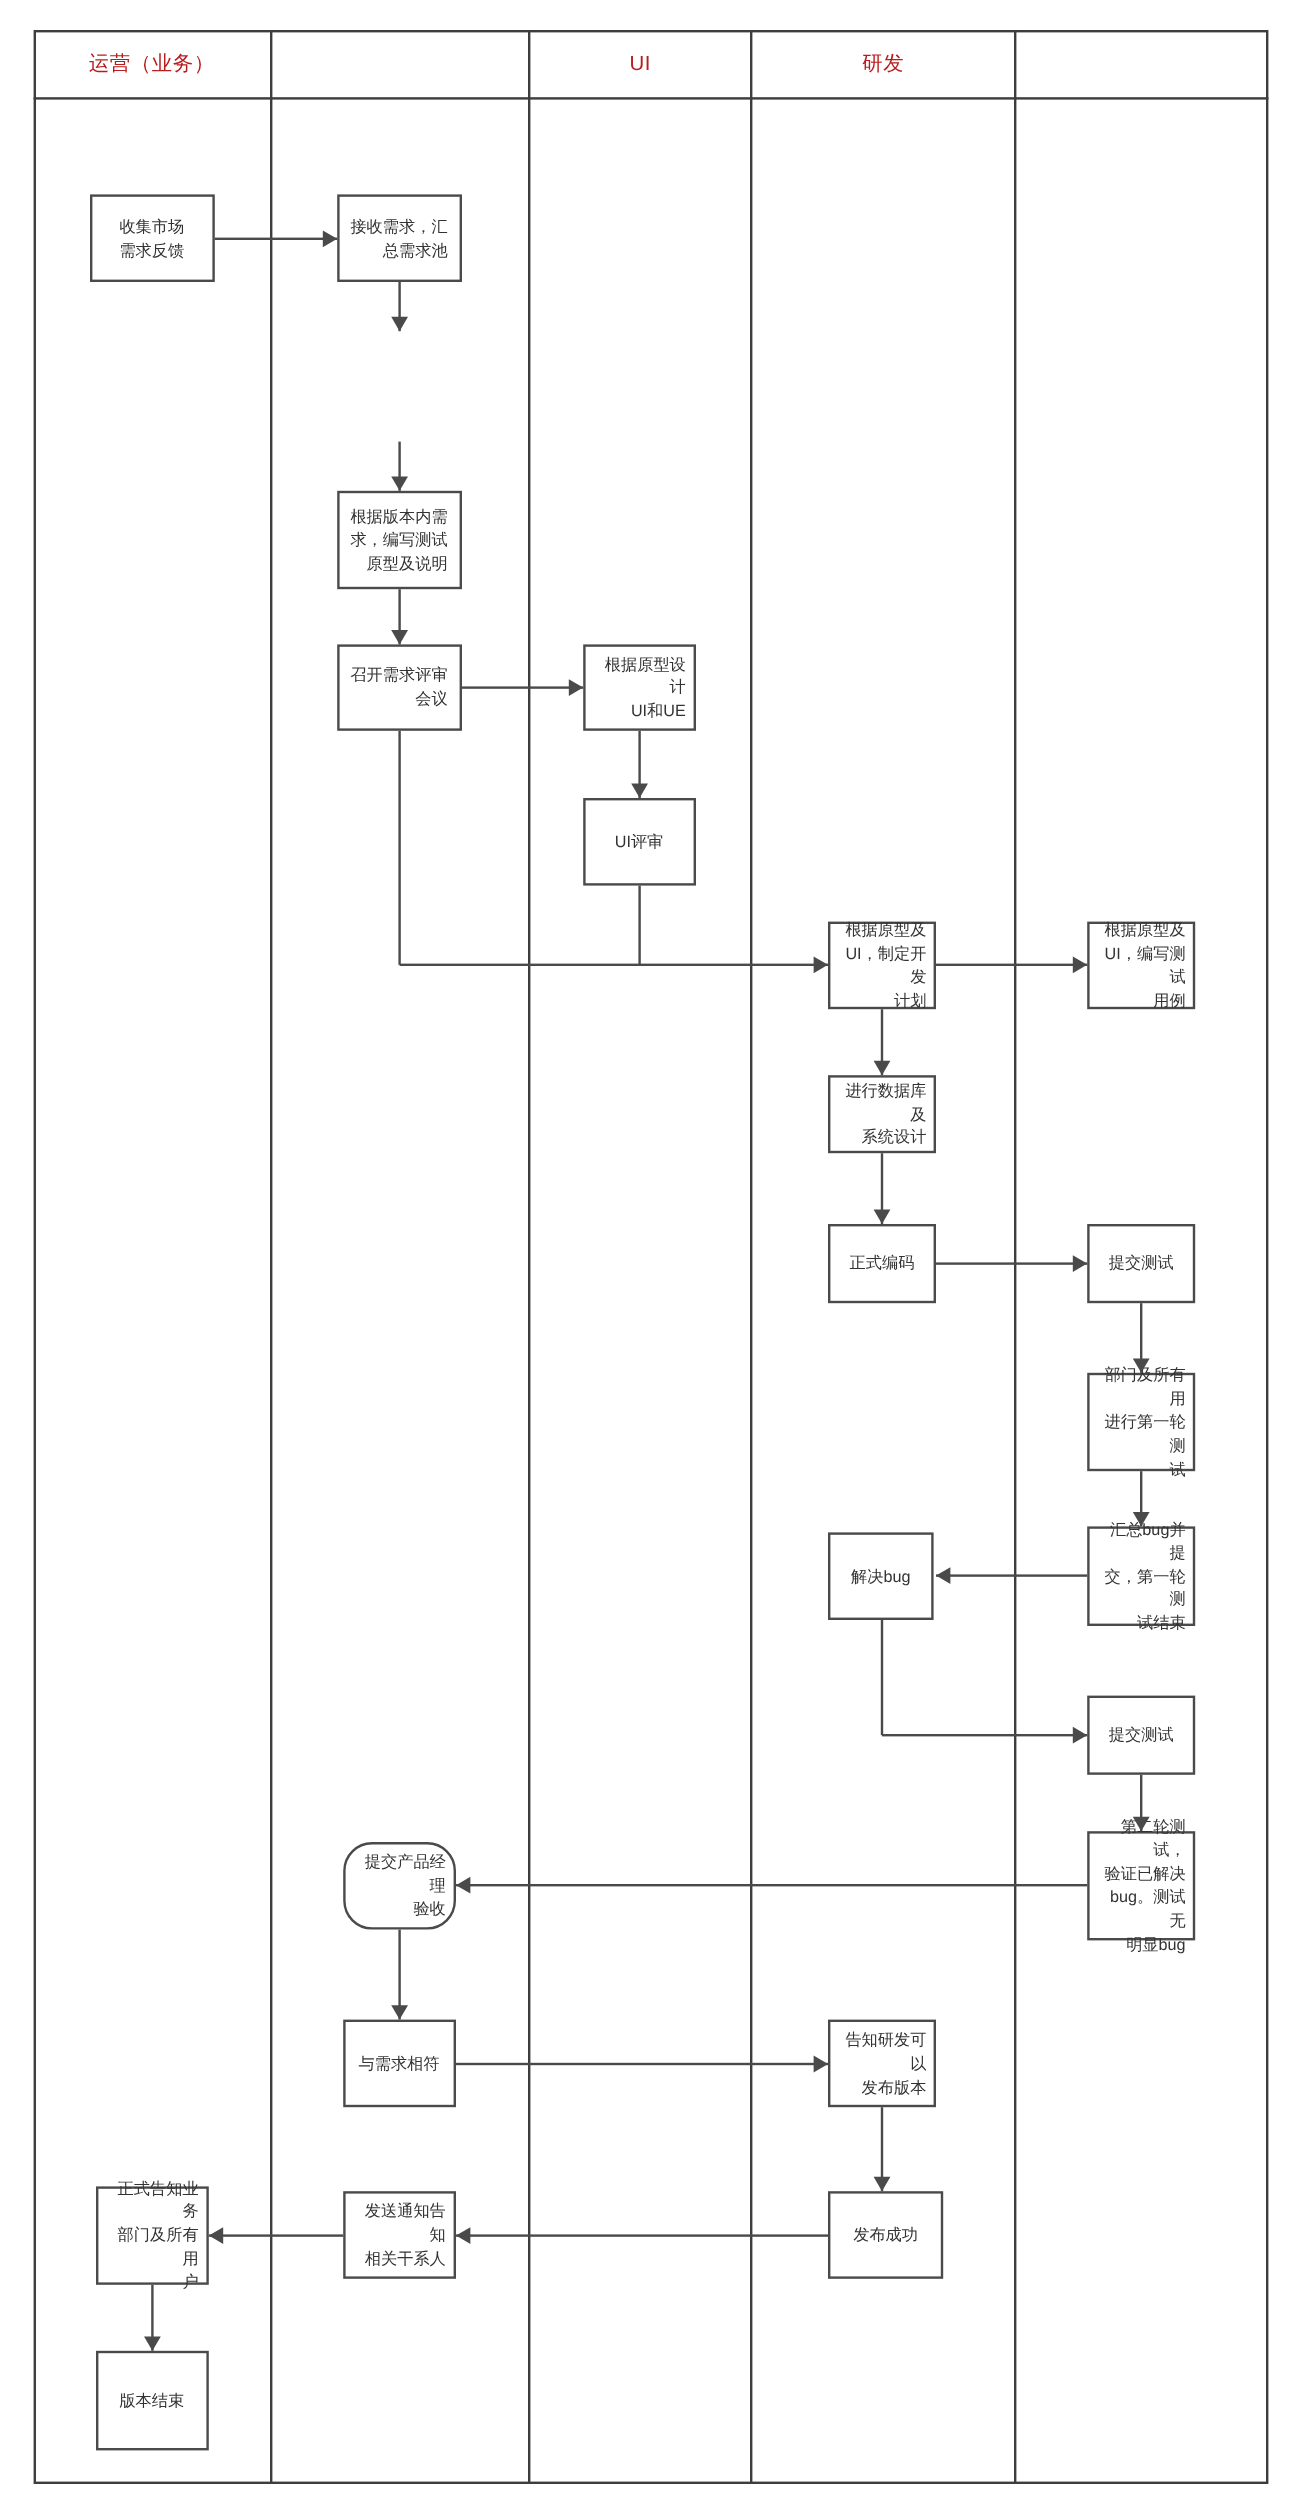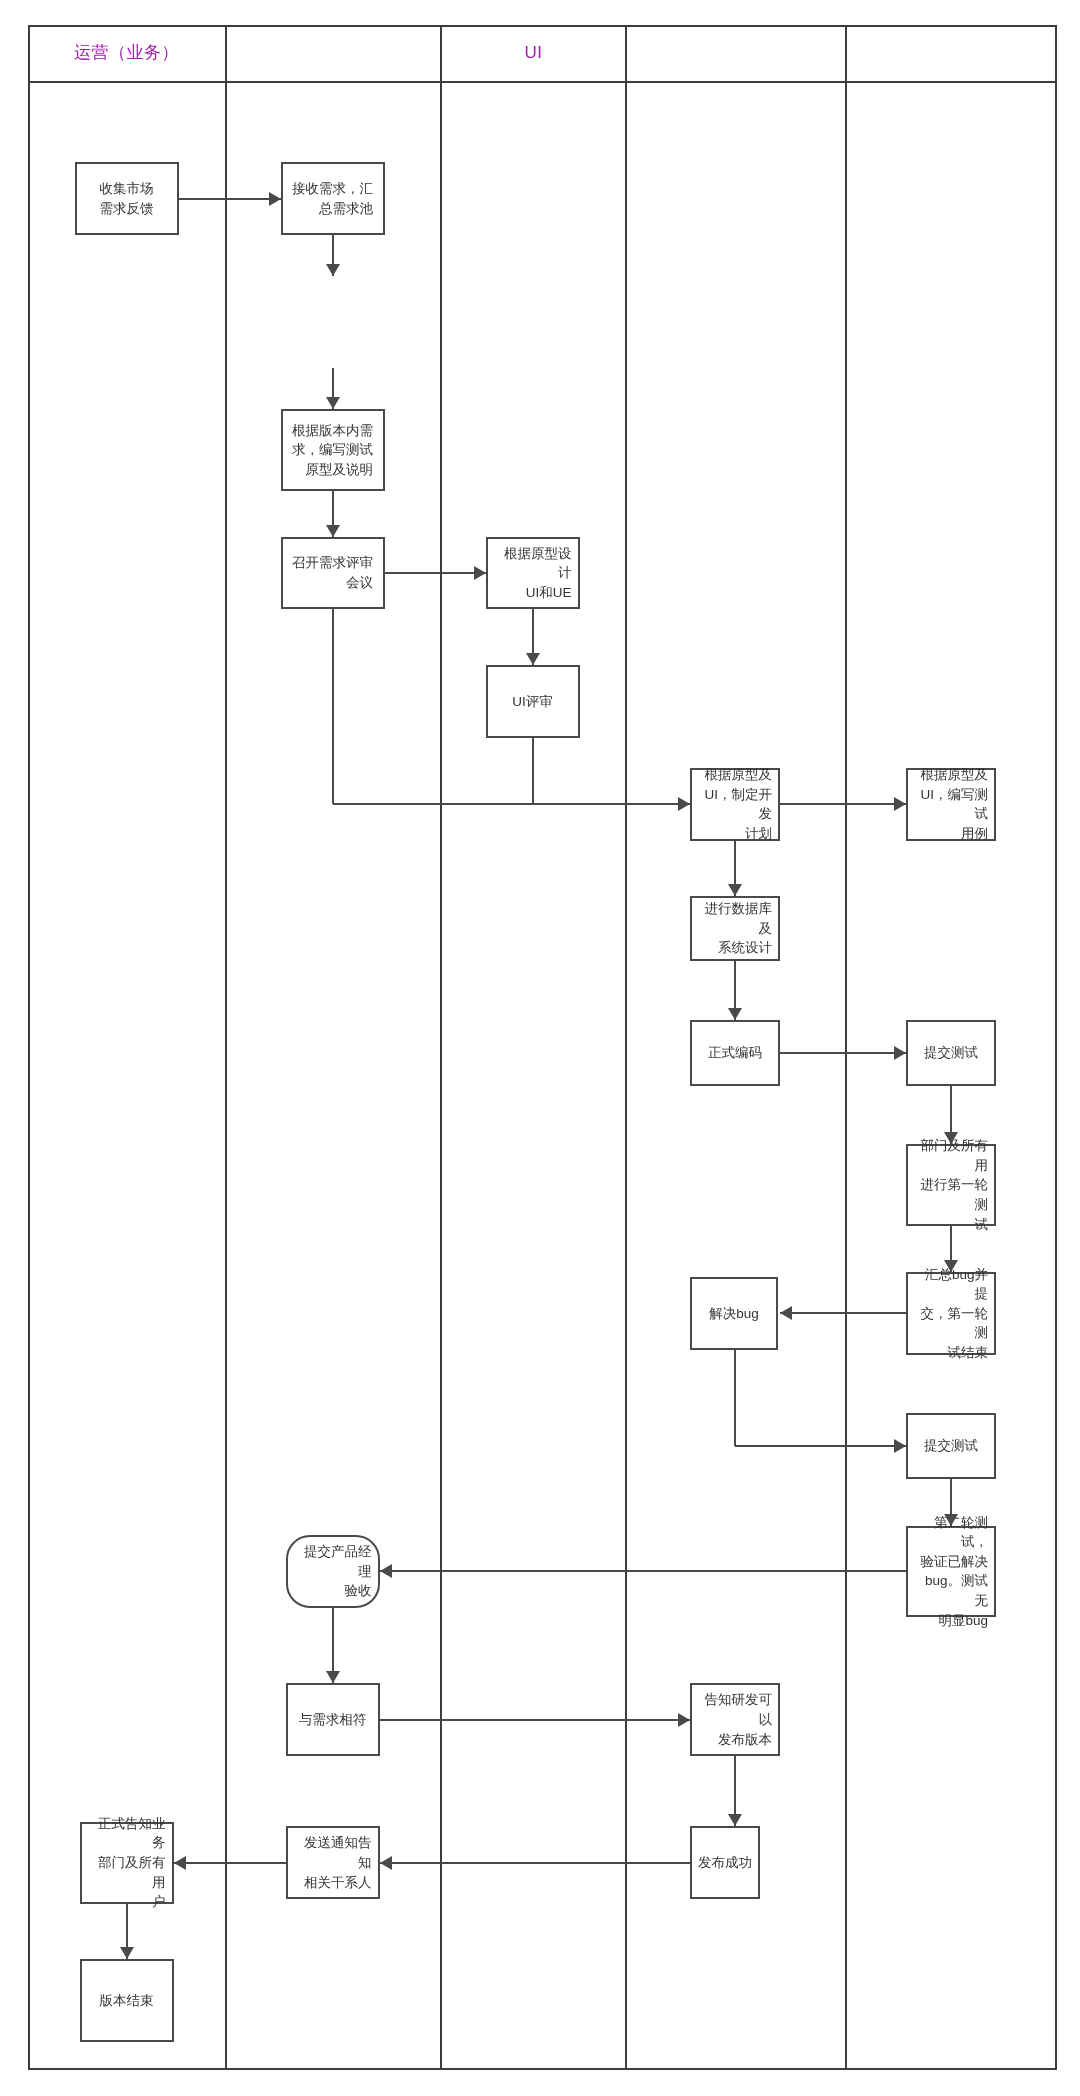--- a/index.html
+++ b/index.html
@@ -6,21 +6,21 @@
   body{font-family:"Liberation Sans","DejaVu Sans",sans-serif;}
   #canvas{position:relative;width:1080px;height:2096px;background:#ffffff;overflow:hidden;}
 
   
   .lane-frame{position:absolute;left:28px;top:25px;width:1029px;height:2045px;
               border:2px solid #3d3d3d;box-sizing:border-box;background:#fff;}
   .lane-header-rule{position:absolute;left:28px;top:81px;width:1029px;height:0;
               border-top:2px solid #3d3d3d;}
   .lane-div{position:absolute;top:25px;width:0;height:2045px;border-left:2px solid #3d3d3d;}
   .lane-title{position:absolute;top:25px;height:56px;line-height:56px;
-              text-align:center;font-size:17px;color:#a21caf;letter-spacing:.5px;}
+              text-align:center;font-size:17px;color:#b91c1c;letter-spacing:.5px;}
 
   
   .node{position:absolute;box-sizing:border-box;border:2px solid #4a4a4a;background:#ffffff;
         display:flex;align-items:center;justify-content:center;text-align:right;
         font-size:14.5px;line-height:1.45;color:#333;padding:3px 6px;white-space:pre-line;}
 
   
   .ln{position:absolute;background:#4a4a4a;}
   .lnh{height:2px;}
   .lnv{width:2px;}
@@ -36,20 +36,21 @@
 
   <div class="lane-frame"></div>
   <div class="lane-header-rule"></div>
   <div class="lane-div" style="left:225px;"></div>
   <div class="lane-div" style="left:440px;"></div>
   <div class="lane-div" style="left:625px;"></div>
   <div class="lane-div" style="left:845px;"></div>
 
   <div class="lane-title" style="left:28px;width:197px;">运营（业务）</div>
   <div class="lane-title" style="left:442px;width:183px;">UI</div>
+  <div class="lane-title" style="left:627px;width:218px;">研发</div>
 
   <div class="node" style="left: 74.5px; top: 162.296px; width: 104px; height: 72.925px; font-size: 13.5px;">收集市场
 需求反馈</div>
 
   <div class="node" style="left: 280.5px; top: 162.296px; width: 104px; height: 72.925px; font-size: 13.5px;">接收需求，汇
 总需求池</div>
 
 
   <div class="node" style="left: 280.5px; top: 408.872px; width: 104px; height: 82.3346px; font-size: 13.5px;">根据版本内需
 求，编写测试
@@ -96,21 +97,21 @@
 明显bug</div>
 
   <div class="node" style="left: 285.5px; top: 1534.99px; width: 94px; height: 72.925px; font-size: 13.5px; border-radius: 24px;">提交产品经理
 验收</div>
 
   <div class="node" style="left: 285.5px; top: 1683.35px; width: 94px; height: 72.925px; font-size: 13.5px;">与需求相符</div>
 
   <div class="node" style="left: 690px; top: 1683.35px; width: 90px; height: 72.925px; font-size: 13.5px;">告知研发可以
 发布版本</div>
 
-  <div class="node" style="left: 690px; top: 1826.36px; width: 70px; height: 72.925px; font-size: 13.5px;">发布成功</div>
+  <div class="node" style="left: 690px; top: 1826.36px; width: 96px; height: 72.925px; font-size: 13.5px;">发布成功</div>
 
   <div class="node" style="left: 285.5px; top: 1826.36px; width: 94px; height: 72.925px; font-size: 13.5px;">发送通知告知
 相关干系人</div>
 
   <div class="node" style="left: 79.5px; top: 1821.66px; width: 94px; height: 82.3346px; font-size: 13.5px;">正式告知业务
 部门及所有用
 户</div>
 
   <div class="node" style="left: 79.5px; top: 1959.33px; width: 94px; height: 82.3346px; font-size: 13.5px;">版本结束</div>
 

